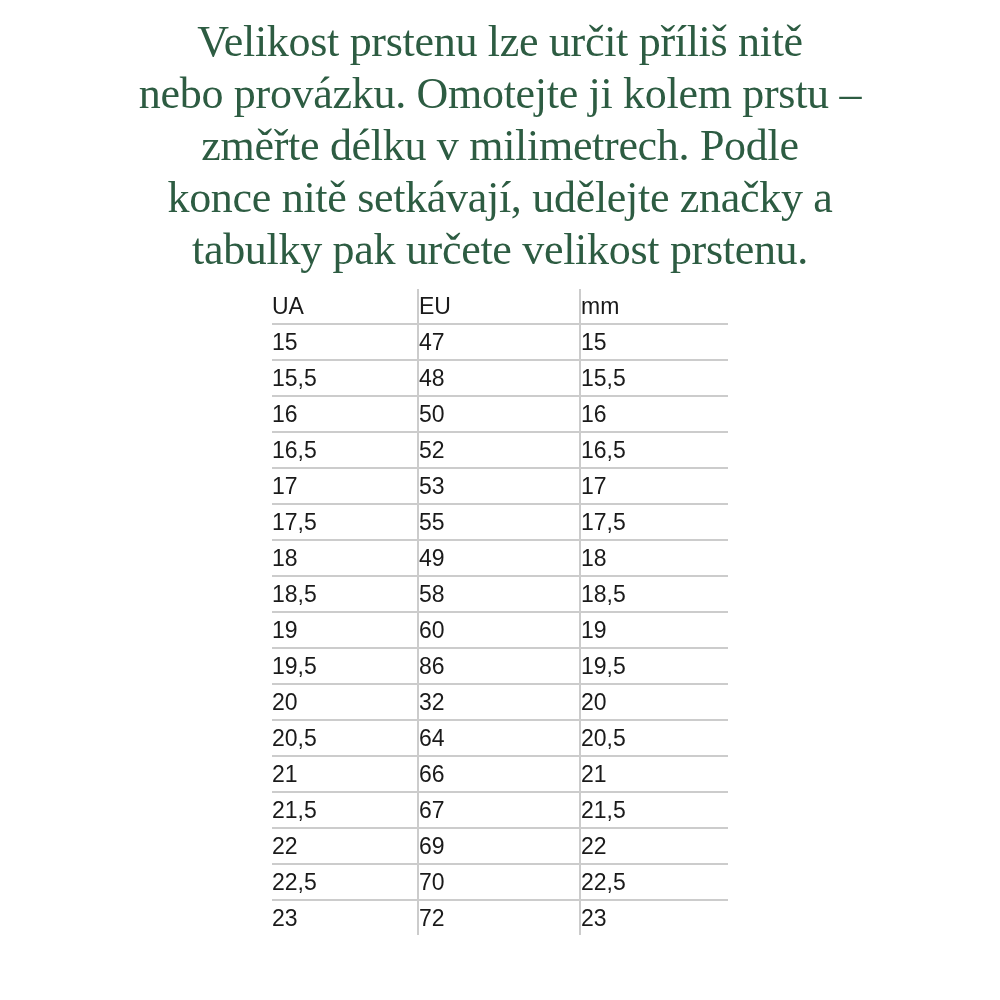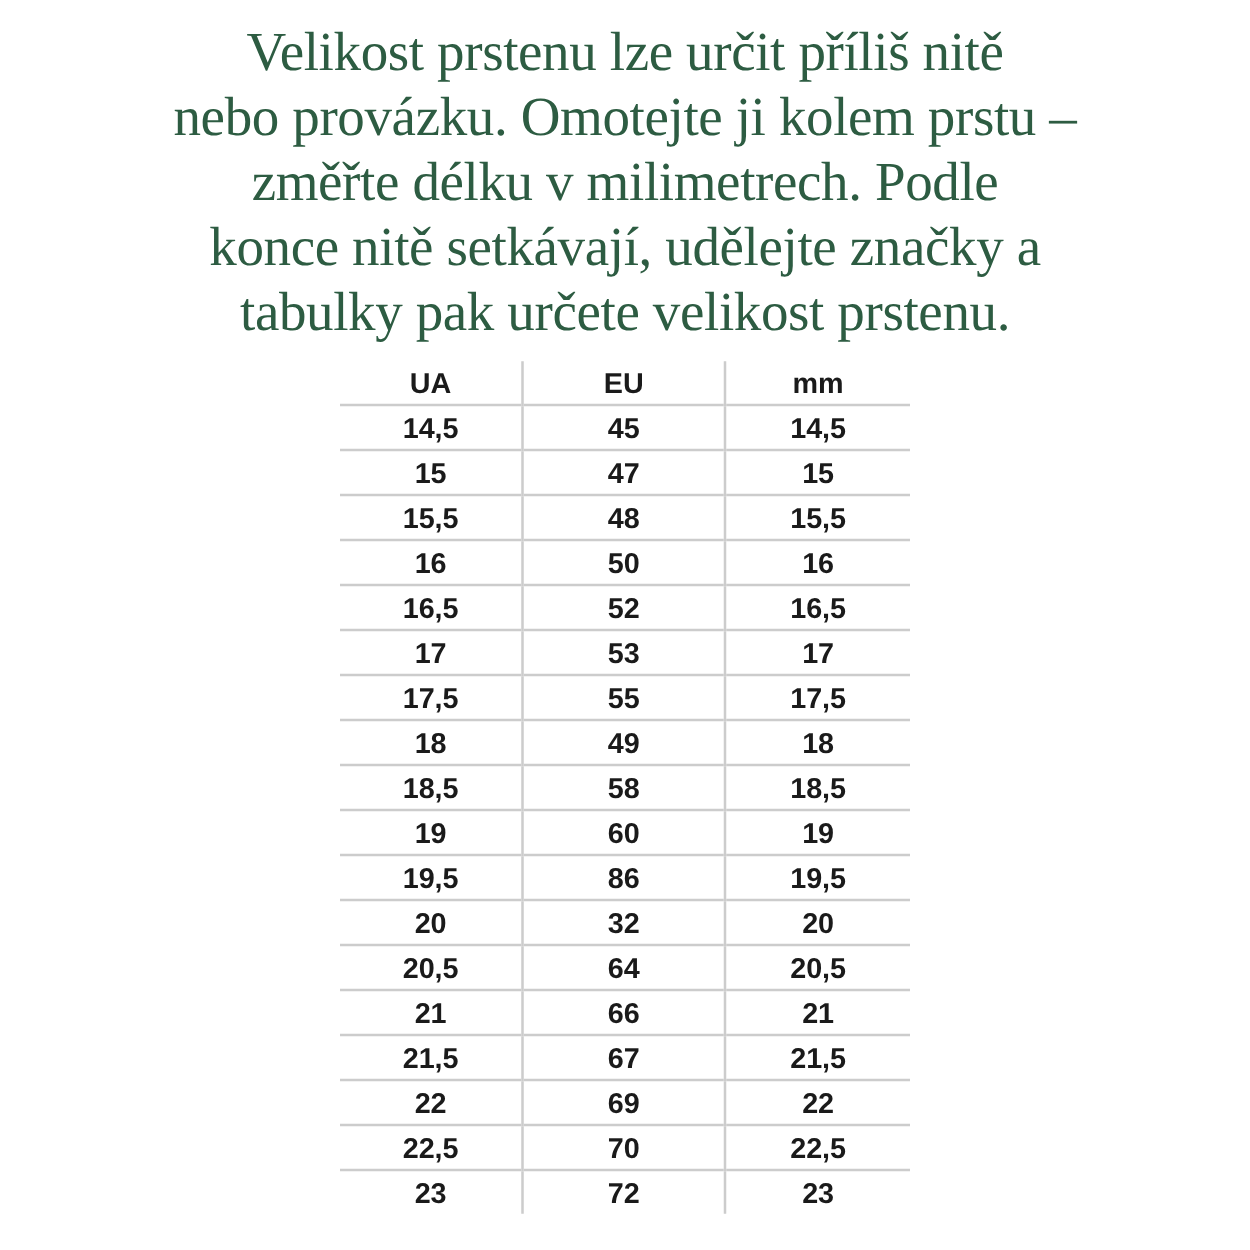--- a/index.html
+++ b/index.html
@@ -25,24 +25,24 @@
   .intro-line{white-space:nowrap;}
   table.size-table{
     border-collapse:collapse;
     margin:13px auto 0 auto;
     font-family:"Liberation Sans", sans-serif;
   }
   .size-table th,
   .size-table td{
     height:34px;
     padding:0;
-    text-align:center;
+    text-align:left;
     vertical-align:middle;
     font-size:23px;
-    font-weight:bold;
+    font-weight:normal;
     color:var(--table-text);
     border-right:2px solid var(--line);
   }
   .size-table th:last-child,
   .size-table td:last-child{border-right:none;}
   .size-table thead tr{border-bottom:2px solid var(--line);}
   .size-table tbody tr{border-bottom:2px solid var(--line);}
   .size-table tbody tr:last-child{border-bottom:none;}
   .col-ua{width:146px;}
   .col-eu{width:162px;}
@@ -68,25 +68,20 @@
       <col class="col-mm">
     </colgroup>
     <thead>
       <tr>
         <th>UA</th>
         <th>EU</th>
         <th>mm</th>
       </tr>
     </thead>
     <tbody id="size-table-body">
-        <tr>
-          <td>14,5</td>
-          <td>45</td>
-          <td>14,5</td>
-        </tr>
         <tr>
           <td>15</td>
           <td>47</td>
           <td>15</td>
         </tr>
         <tr>
           <td>15,5</td>
           <td>48</td>
           <td>15,5</td>
         </tr>

